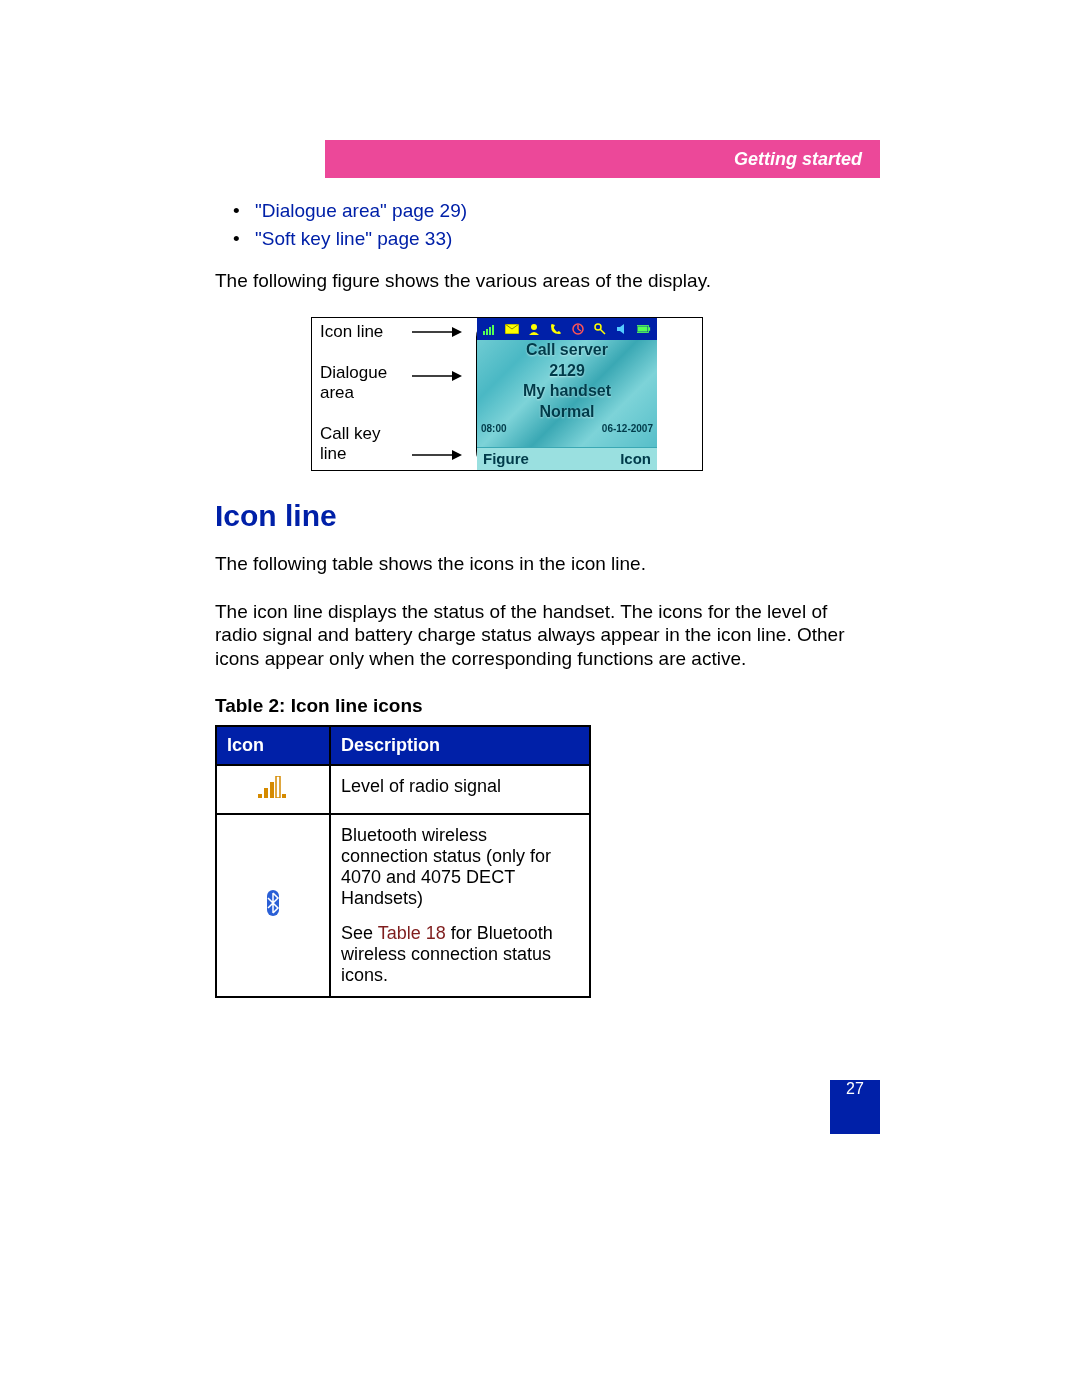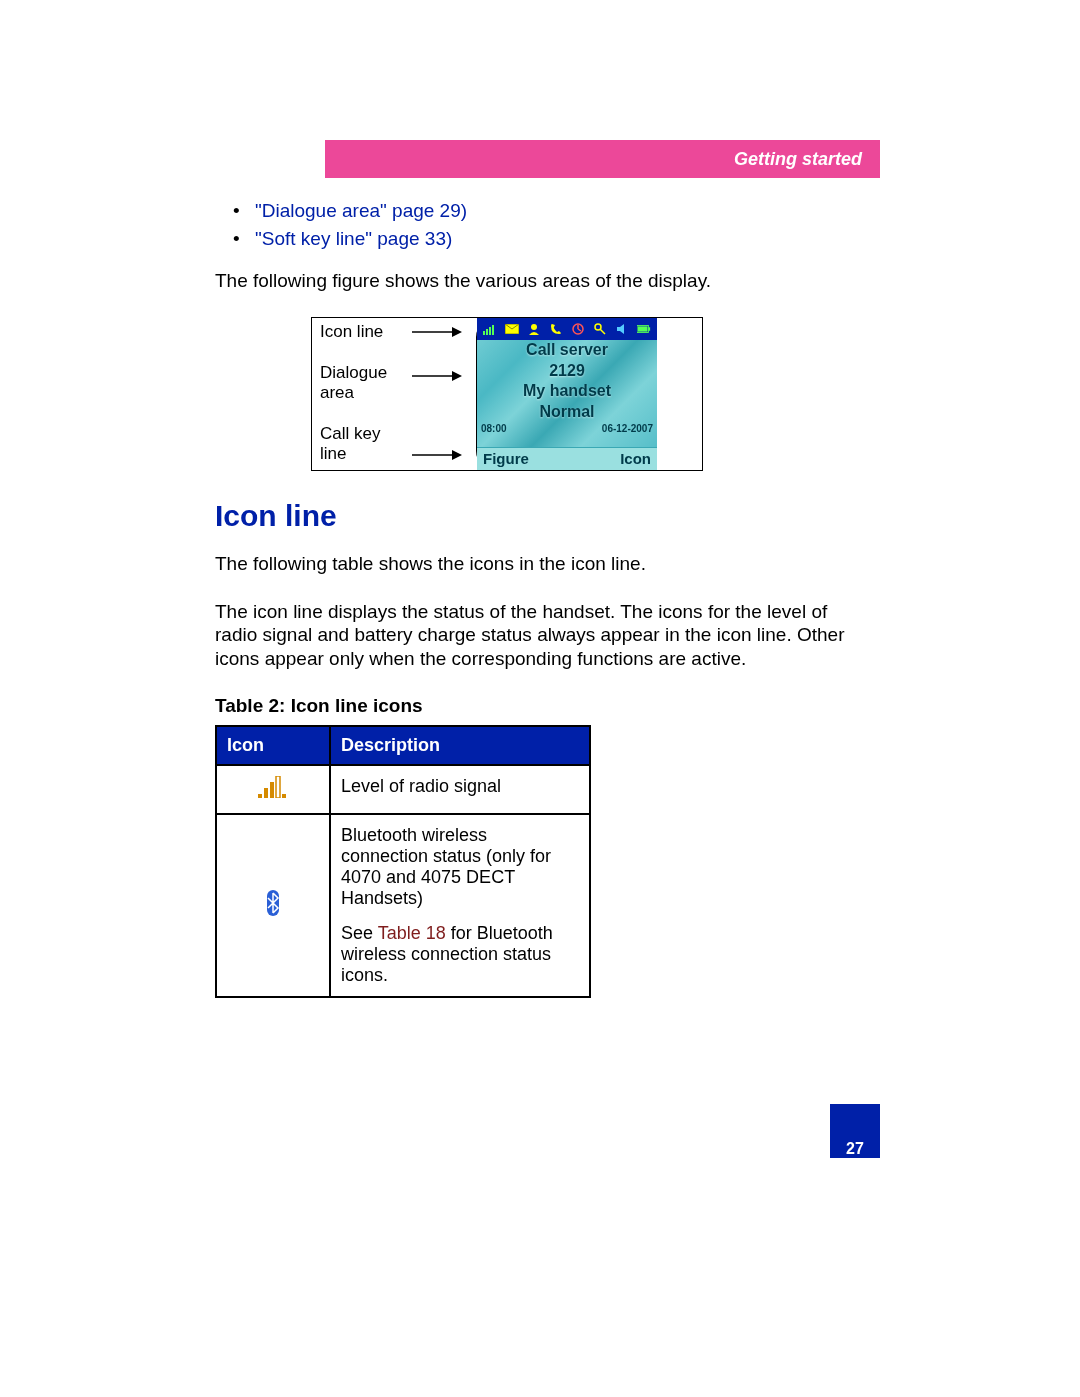--- a/index.html
+++ b/index.html
@@ -189,26 +189,25 @@
     color: #7f1d1d;
   }
   .page-number-block {
     position: absolute;
     top: 1080px;
     left: 830px;
     width: 50px;
     height: 54px;
     background: #0020a8;
     color: #fff;
-    font-weight: bold;
+    font-weight: normal;
     font-size: 16px;
     display: flex;
-    align-items: flex-end;
+    align-items: flex-start;
     justify-content: center;
-    margin-top: 24px;
   }
 </style>
 </head>
 <body>
 
 <div class="header-bar">
   <span>Getting started</span>
 </div>
 
 <div class="content">

